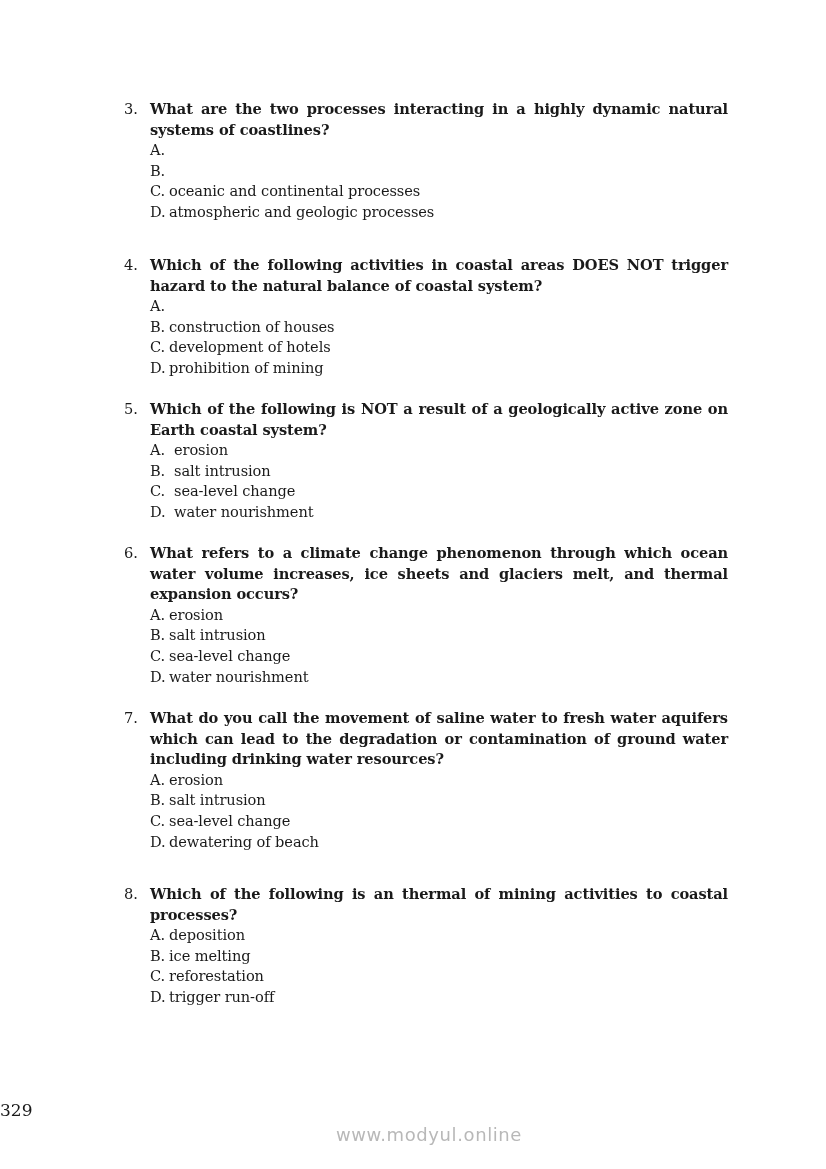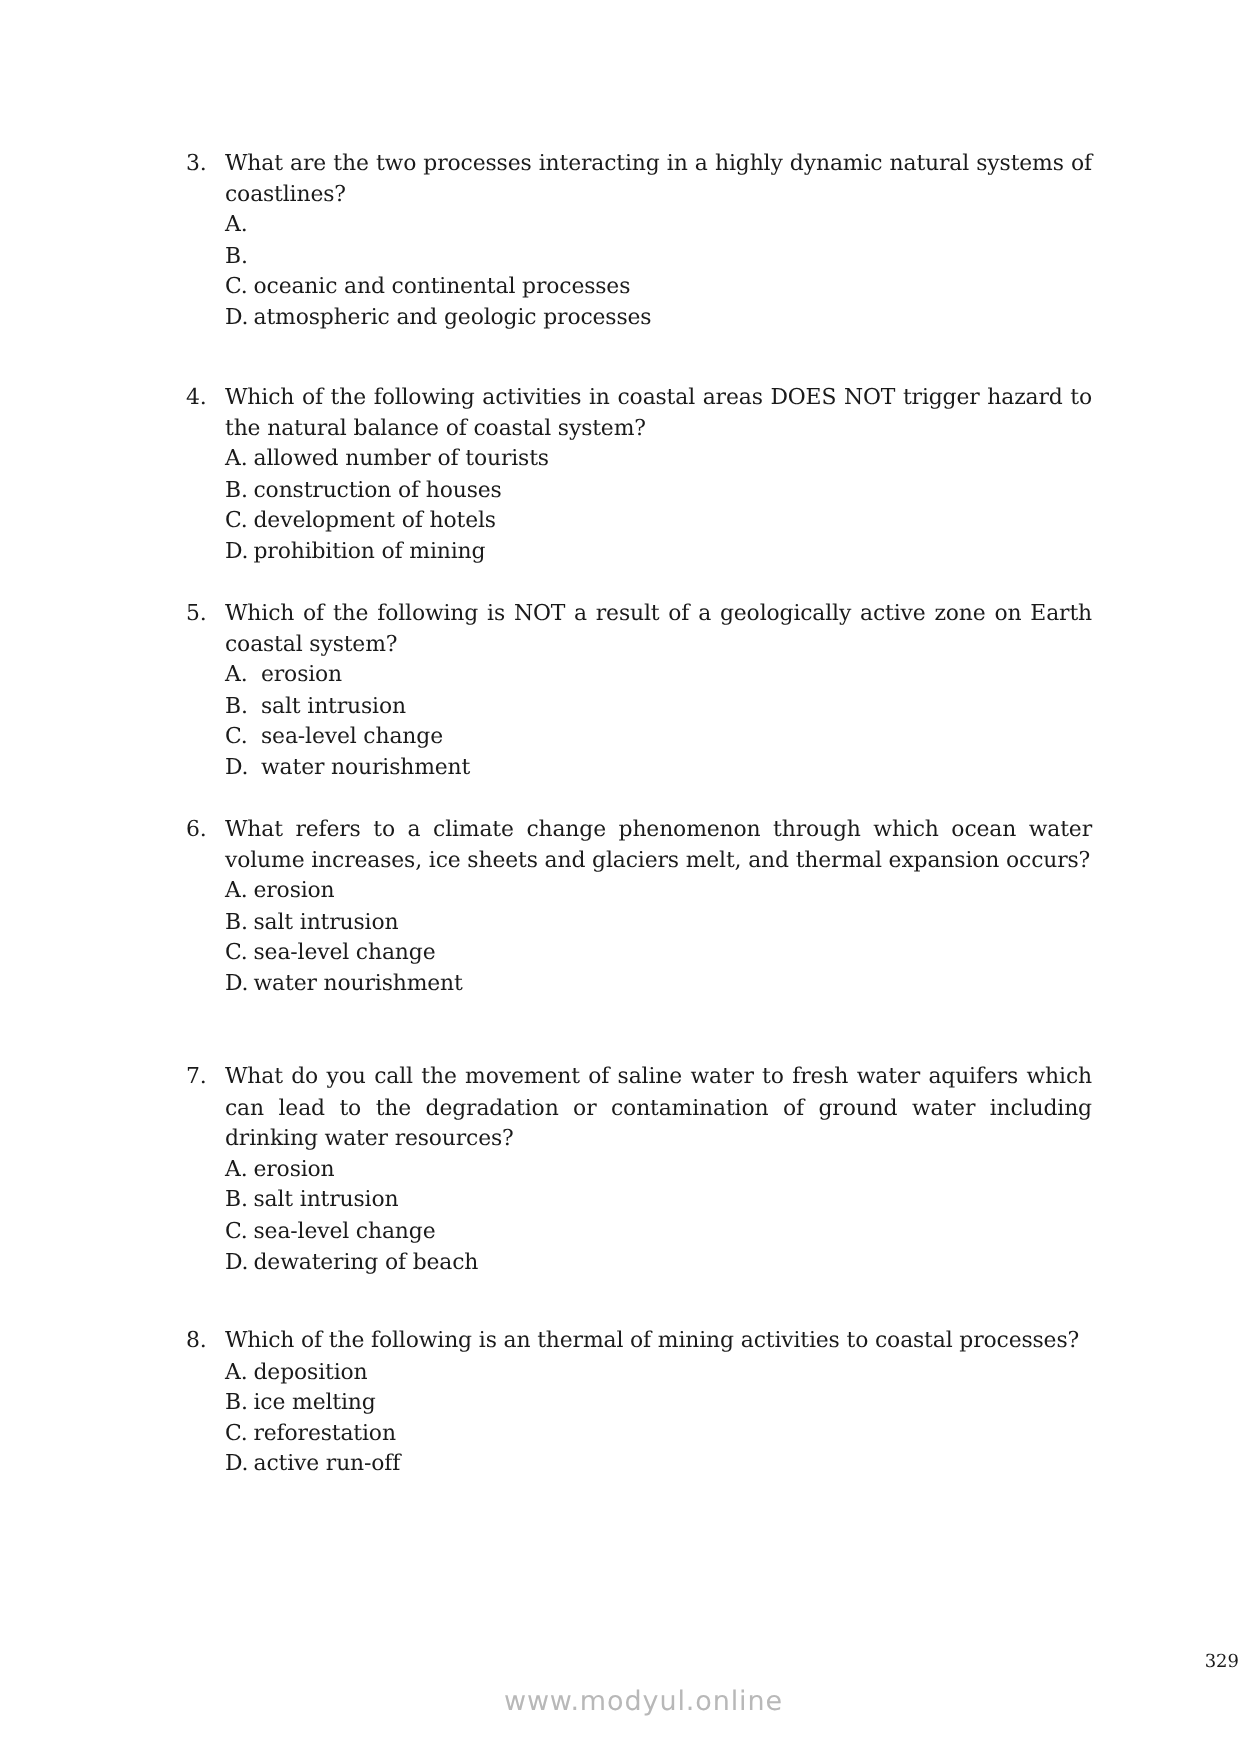--- a/index.html
+++ b/index.html
@@ -32,41 +32,42 @@
       display: flex;
     }
     .q-num {
       width: 26px;
       flex: 0 0 26px;
     }
     .q-text {
       flex: 1;
       text-align: justify;
       text-align-last: left;
+      font-weight: bold;
     }
     .choices {
       margin-left: 26px;
     }
     .choice {
       display: flex;
       white-space: nowrap;
     }
     .choice-letter {
       display: inline-block;
       width: 19px;
     }
     .choices.wide .choice-letter {
       width: 24px;
     }
     .page-number {
       position: absolute;
       left: 0; width: 826px;
       top: 1100px;
-      text-align: right;
-      font-size: 12px;
+      text-align: left;
+      font-size: 17px;
       color: #1a1a1a;
     }
     .watermark {
       position: absolute;
       left: 16px; width: 826px;
       top: 1124px;
       text-align: center;
       font-family: "DejaVu Sans", "Liberation Sans", sans-serif;
       font-size: 18px;
       color: #b8b8b8;
@@ -102,21 +103,20 @@
   </div>
 
   <div class="question" style="top:255px;">
     <div class="q-row">
       <span class="q-num">4.</span>
       <span class="q-text">Which of the following activities in coastal areas DOES NOT trigger hazard to the natural balance of coastal system?</span>
     </div>
     <div class="choices">
       <div class="choice">
           <span class="choice-letter">A.</span>
-          <span>allowed number of tourists</span>
         </div>
       <div class="choice">
           <span class="choice-letter">B.</span>
           <span>construction of houses</span>
         </div>
       <div class="choice">
           <span class="choice-letter">C.</span>
           <span>development of hotels</span>
         </div>
       <div class="choice">
@@ -214,20 +214,20 @@
       <div class="choice">
           <span class="choice-letter">B.</span>
           <span>ice melting</span>
         </div>
       <div class="choice">
           <span class="choice-letter">C.</span>
           <span>reforestation</span>
         </div>
       <div class="choice">
           <span class="choice-letter">D.</span>
-          <span>active run-off</span>
+          <span>trigger run-off</span>
         </div>
     </div>
   </div>
 
   <div class="page-number">329</div>
   <div class="watermark">www.modyul.online</div>
 </div>
 
 </body></html>

